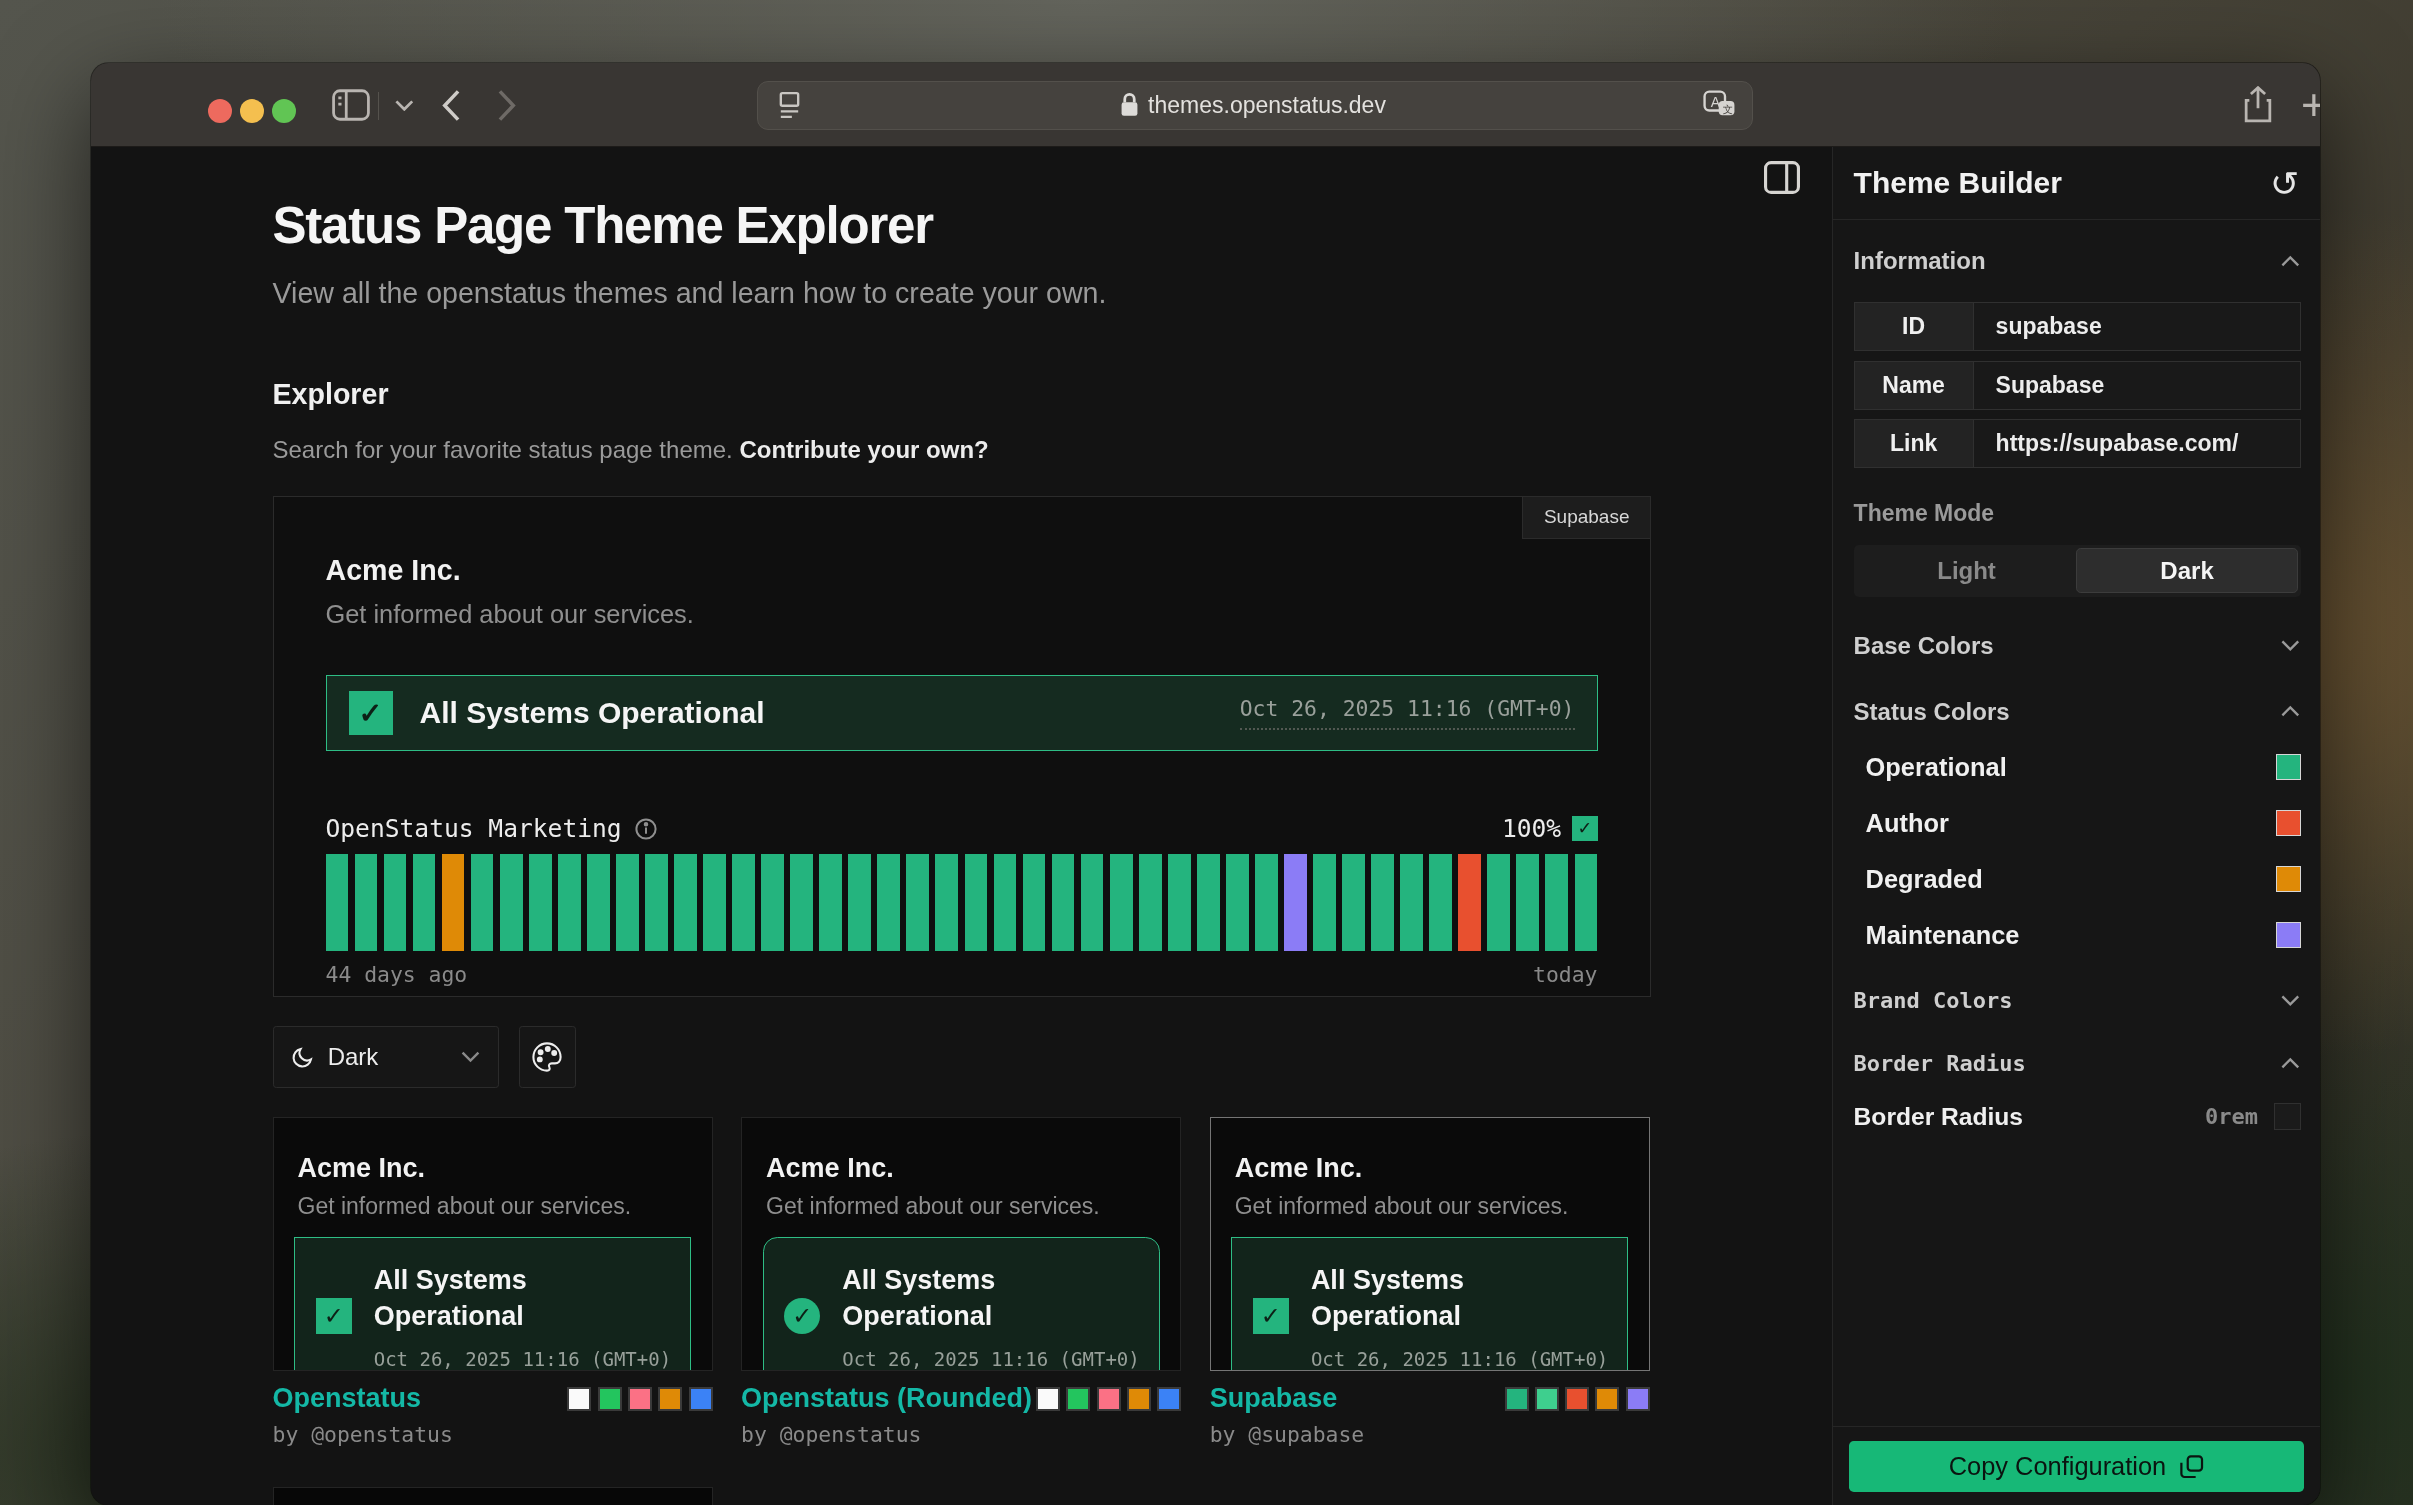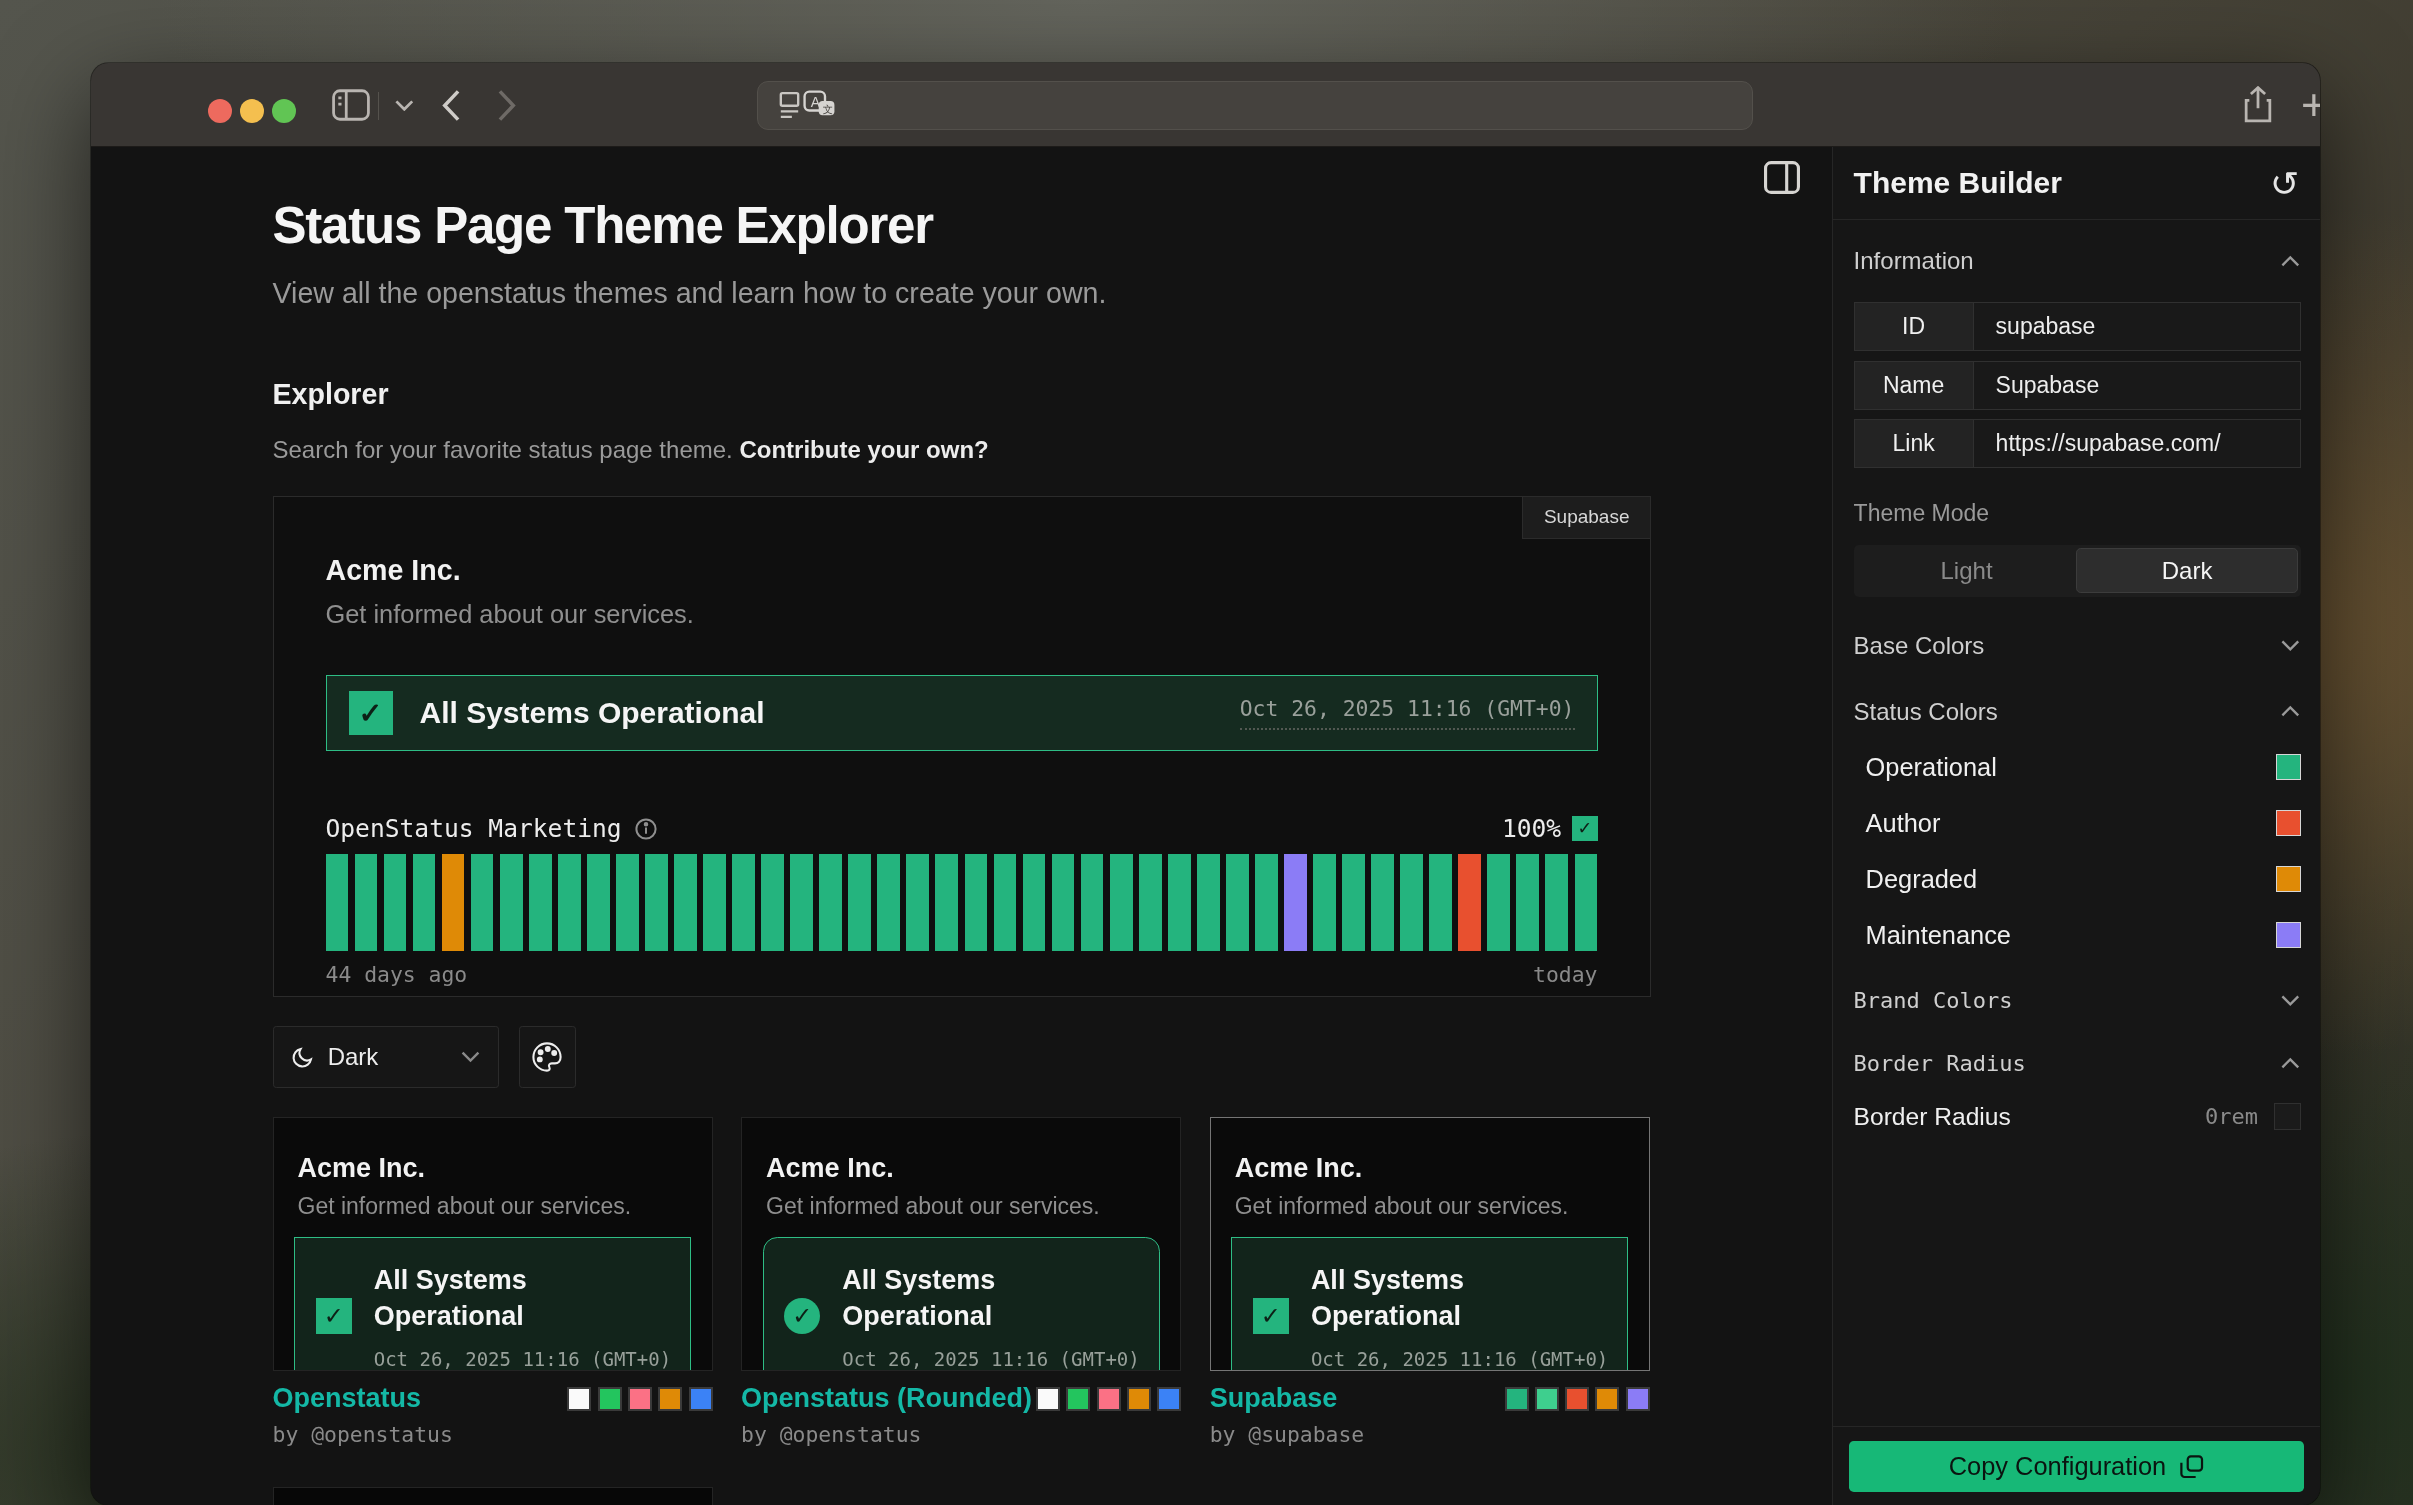--- a/index.html
+++ b/index.html
@@ -107,21 +107,21 @@
   .tf-sw { margin-left:auto; display:flex; gap:6.3px; }
   .swatch { width:24px; height:24px; border:2.4px solid #3a3a3a; }
   .tf-by { margin-top:8px; font-size:21.4px; color:#8a8a8a; }
   .partial-card { margin-top:40px; width:440px; height:238px; border:1.6px solid #242424; background:#070707; }
 
   
   .sidebar { width:488px; background:#161616; border-left:0.8px solid #262626; display:flex; flex-direction:column; }
   .sb-head { height:73px; border-bottom:0.8px solid #262626; display:flex; align-items:center; padding:0 20.6px; flex:none; }
   .sb-title { font-size:30px; font-weight:600; color:#f2f2f2; }
   .reset { margin-left:auto; font-size:35px; color:#e5e5e5; line-height:1; }
-  .sb-body { flex:1; padding:27px 19px 0 20.6px; overflow:hidden; }
+  .sb-body { flex:1; padding:27px 19px 0 20.6px; overflow:hidden;font-weight:bold; }
   .sec-h { display:flex; align-items:center; font-size:24px; color:#cfcfcf; }
   .sec-h .chev { margin-left:auto; color:#9a9a9a; }
   .sec-h.mono-h { font-family:"DejaVu Sans Mono", monospace; font-size:22px; }
   .info-rows { margin-top:27px; }
   .info-row { display:flex; height:49px; border:0.8px solid #303030; margin-bottom:9.5px; }
   .info-label { width:119px; background:#232323; color:#f0f0f0; font-size:23px; display:flex;
     align-items:center; justify-content:center; border-right:0.8px solid #303030; flex:none; }
   .info-value { flex:1; background:#191919; color:#ededed; font-size:23px; display:flex;
     align-items:center; padding-left:22px; }
   .tm-label { margin-top:32px; font-size:23px; color:#9a9a9a; }
@@ -180,20 +180,29 @@
     </div>
 
     <div class="urlbar">
       <span style="margin-left:17.5px; color:#c9c6c2;">
         <svg width="27" height="30" viewBox="0 0 34 38" fill="none" stroke="currentColor" stroke-width="3">
           <rect x="6" y="4" width="22" height="16" rx="2"></rect>
             <line x1="6" y1="27" x2="28" y2="27"></line>
             <line x1="6" y1="34" x2="20" y2="34"></line>
         </svg>
       </span>
+      <span class="url-center">
+        <span>
+          <svg width="19" height="25.4" viewBox="0 0 24 32" fill="#dddbd8">
+            <rect x="2" y="13" width="20" height="17" rx="3"></rect>
+            <path d="M6 13 V9 a6 6 0 0 1 12 0 V13" fill="none" stroke="#dddbd8" stroke-width="3.5"></path>
+          </svg>
+        </span>
+        <span>themes.openstatus.dev</span>
+      </span>
       <span style="margin-right:16px; color:#d6d4d1;">
         <svg width="33" height="30" viewBox="0 0 42 38">
           <rect x="2" y="2" width="26" height="24" rx="6" fill="none" stroke="currentColor" stroke-width="3"></rect>
           <text x="10" y="21" font-size="18" fill="currentColor" font-family="Liberation Sans">A</text>
           <rect x="20" y="14" width="20" height="18" rx="5" fill="currentColor"></rect>
           <text x="25" y="29" font-size="13" fill="#45423e" font-family="Liberation Sans">文</text>
         </svg>
       </span>
     </div>
 

